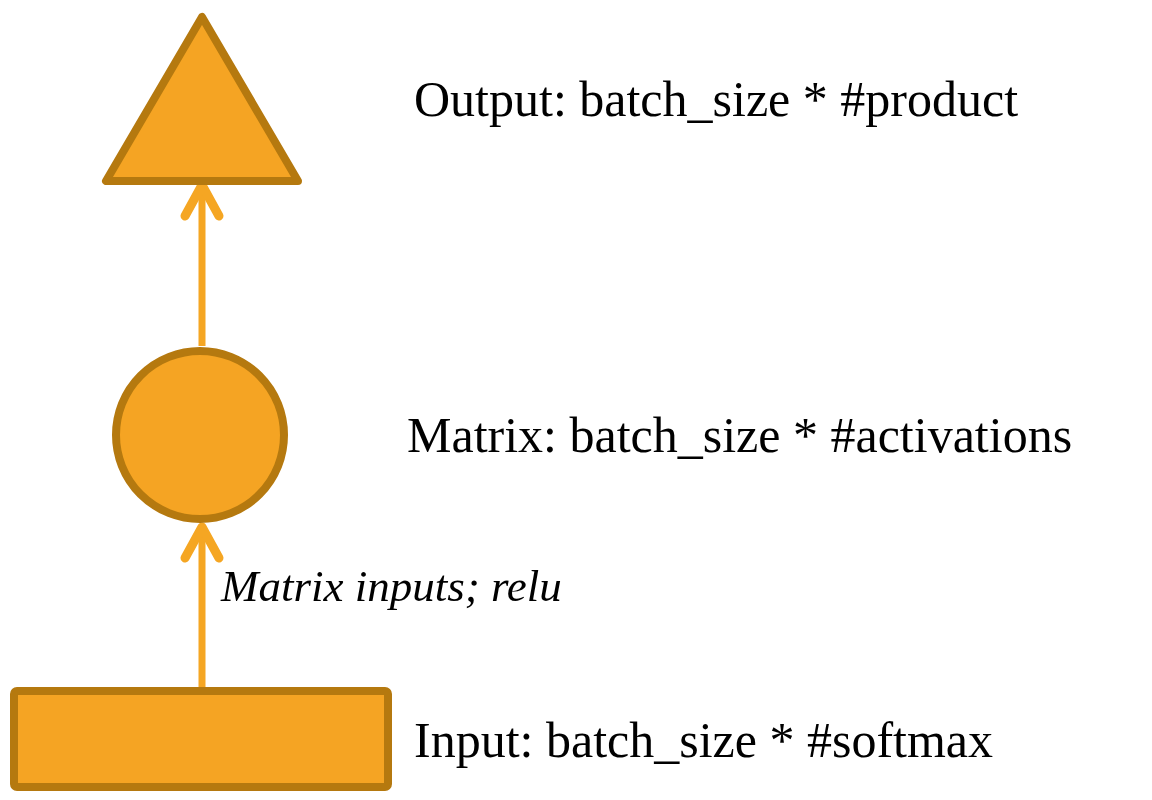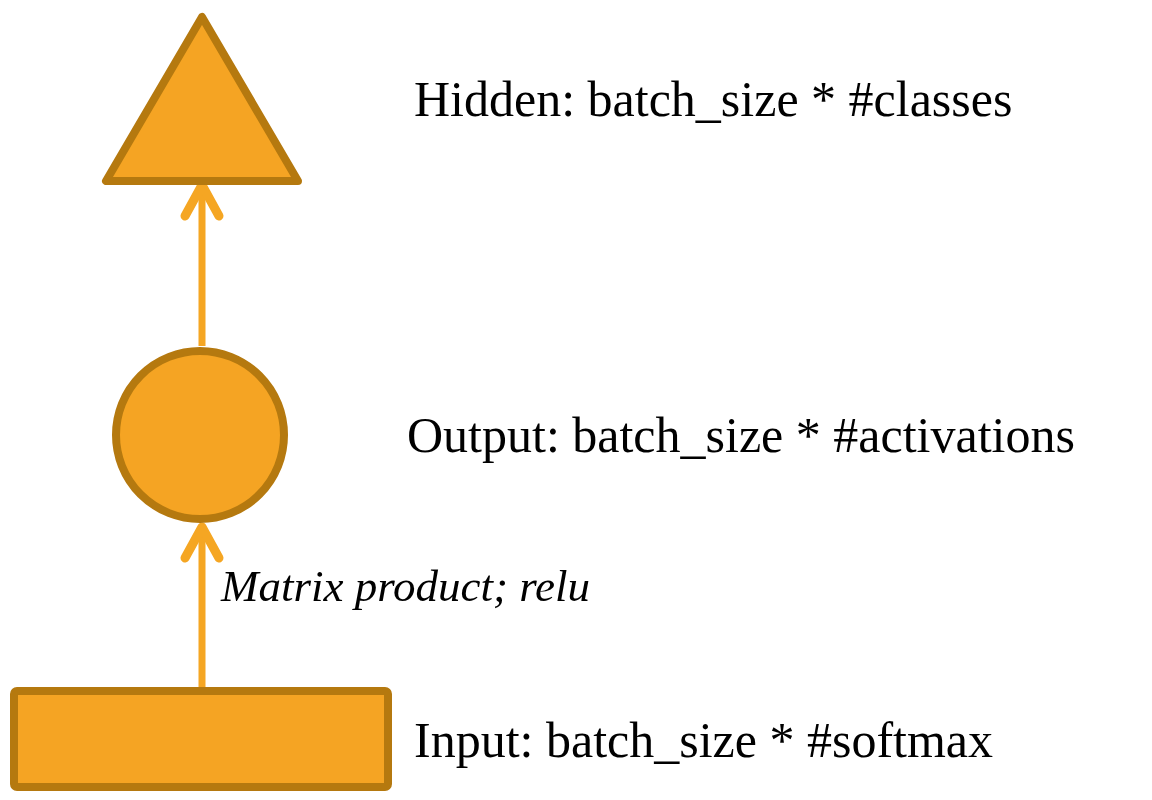--- a/index.html
+++ b/index.html
@@ -75,22 +75,22 @@
       <polyline class="arrow-head" points="185,558 202,527 219,558"></polyline>
     </g>
 
     <polygon class="shape" points="202,17 106,181 298,181"></polygon>
 
     <circle class="shape" cx="200" cy="435" r="84"></circle>
 
     <rect class="shape" x="14" y="691" width="374" height="96" rx="3"></rect>
   </svg>
 
-  <div class="node-label" style="left:414px; top:99px;">Hidden: batch_size * #classes</div>
+  <div class="node-label" style="left:414px; top:99px;">Output: batch_size * #product</div>
 
-  <div class="node-label" style="left:407px; top:435px;">Output: batch_size * #activations</div>
+  <div class="node-label" style="left:407px; top:435px;">Matrix: batch_size * #activations</div>
 
   <div class="node-label" style="left:414px; top:740px;">Input: batch_size * #softmax</div>
 
 
-  <div class="edge-label" style="left:221px; top:586px;">Matrix product; relu</div>
+  <div class="edge-label" style="left:221px; top:586px;">Matrix inputs; relu</div>
 
 </div>
 
 </body></html>

